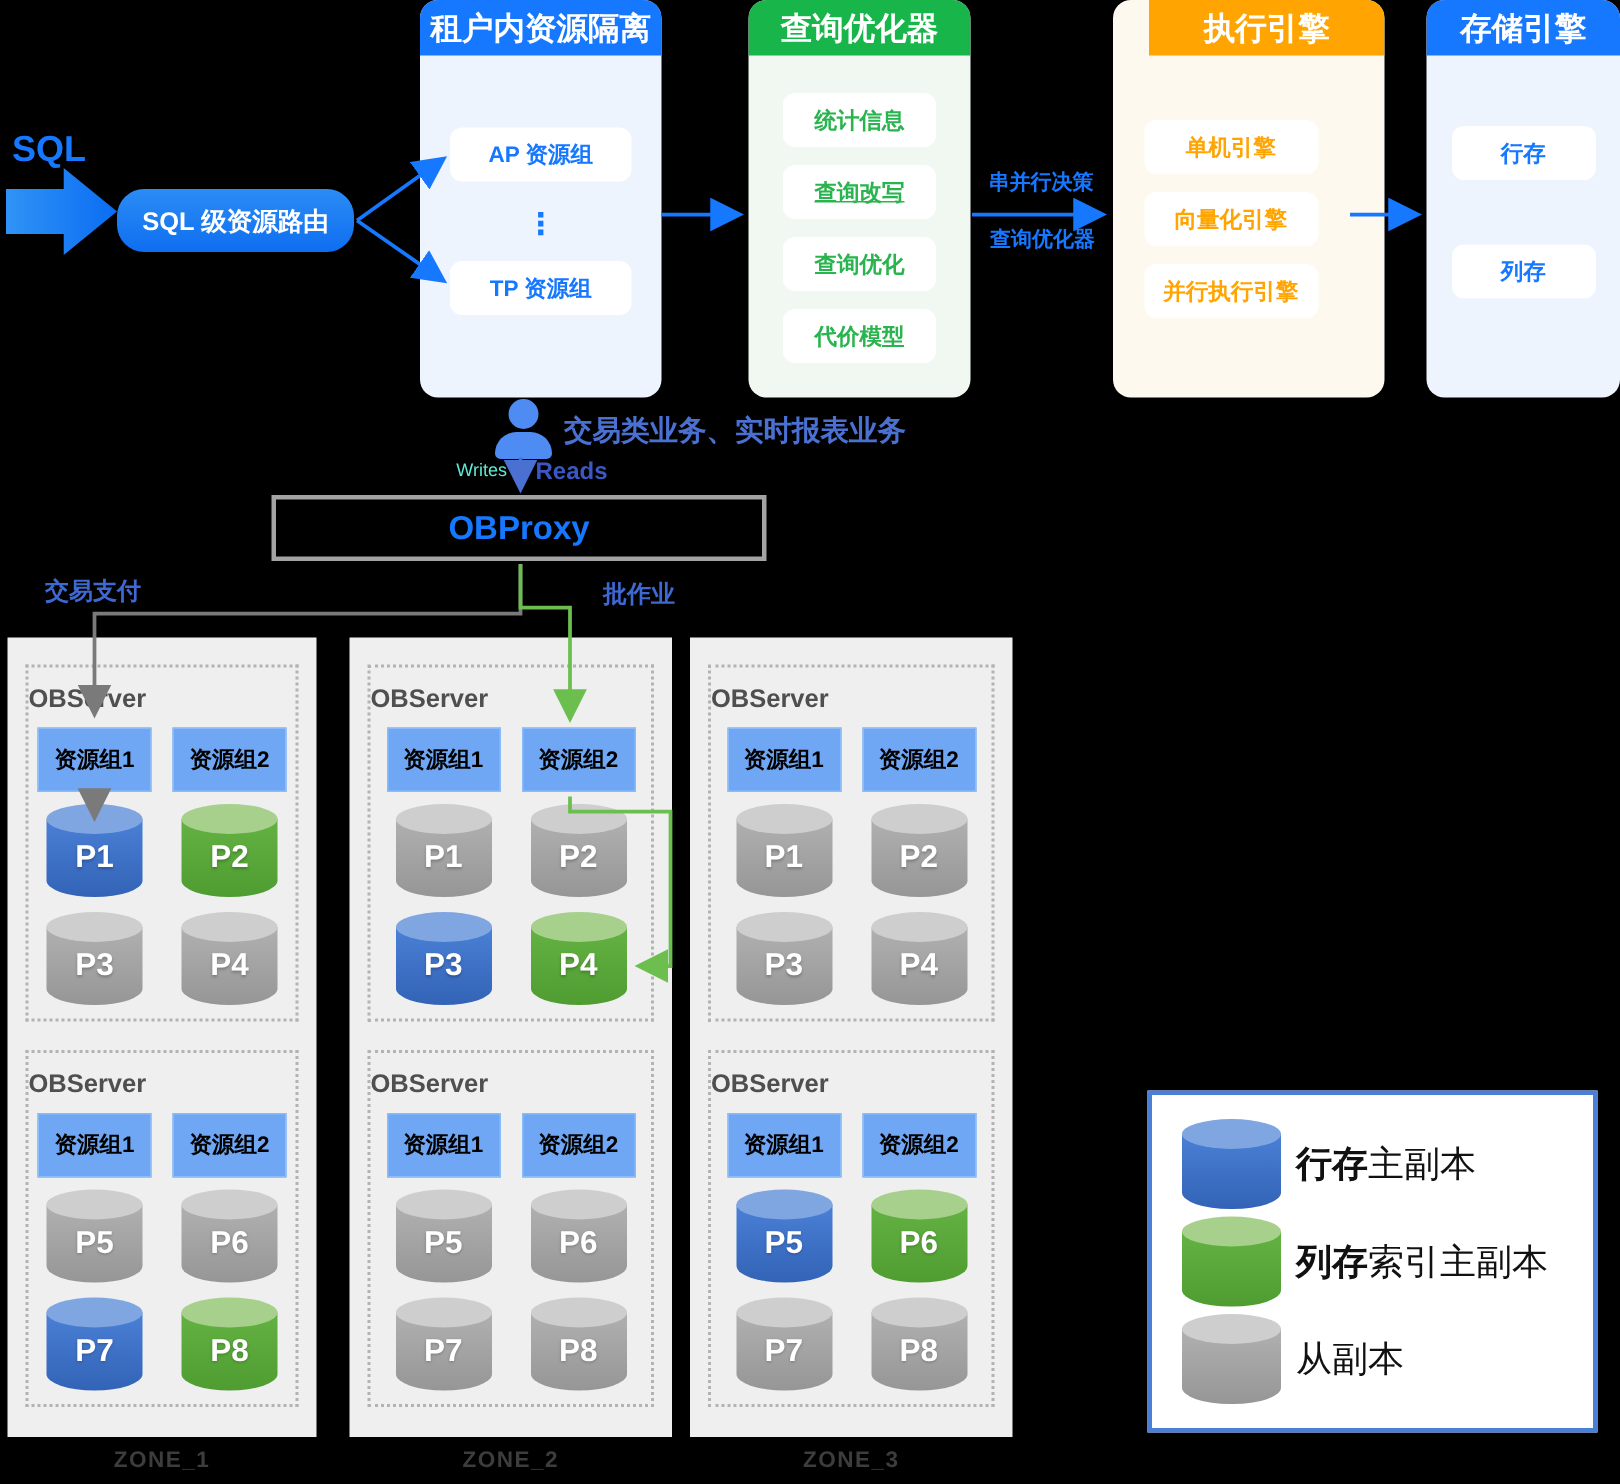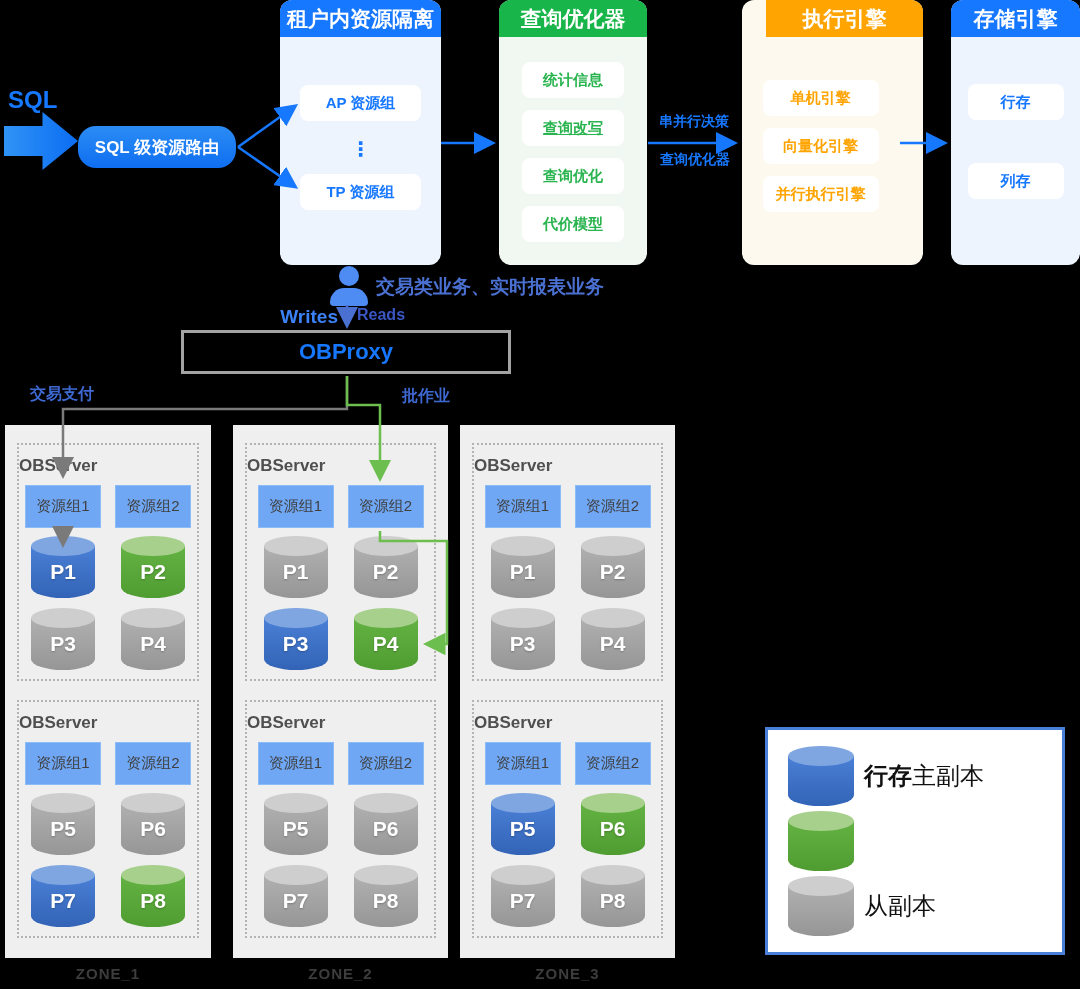--- a/index.html
+++ b/index.html
@@ -29,39 +29,39 @@
   .card-dots{position:absolute;height:36px;width:100%;display:flex;align-items:center;justify-content:center;
     color:#1677ff;font-weight:800;font-size:20px;background:transparent !important;}
 
   .arrow-label{position:absolute;color:#1677ff;font-weight:800;font-size:14px;z-index:6;text-align:center;}
 
   
   .user-icon{position:absolute;left:330px;top:266px;width:38px;height:40px;z-index:2;}
   .user-icon::before{content:"";position:absolute;left:9px;top:0;width:20px;height:20px;border-radius:50%;background:#4e8cf4;}
   .user-icon::after{content:"";position:absolute;left:0;top:22px;width:38px;height:18px;border-radius:19px 19px 5px 5px;background:#4e8cf4;}
   .caption{position:absolute;left:376px;top:274px;font-size:19px;font-weight:800;color:#4a70d2;}
-  .writes{position:absolute;left:278px;top:306px;width:60px;text-align:right;font-size:19px;font-weight:700;color:#3b82f6;}
+  .writes{position:absolute;left:278px;top:306px;width:60px;text-align:right;font-size:12px;font-weight:400;color:#5eead4;}
   .reads{position:absolute;left:357px;top:306px;font-size:16px;font-weight:800;color:#3a57c4;}
   .obproxy{position:absolute;left:181px;top:330px;width:330px;height:44px;border:3px solid #a3a3a3;
     box-sizing:border-box;display:flex;align-items:center;justify-content:center;
     color:#1677ff;font-weight:800;font-size:22px;z-index:2;}
   .branch-label{position:absolute;font-size:16px;font-weight:800;color:#3e68d2;z-index:6;}
   #branch-left{left:30px;top:384px;}
   #branch-right{left:402px;top:386px;}
 
   
   .zone-wrap{position:absolute;top:425px;}
   .zone-box{position:relative;height:533px;background:#efefef;}
   .zone-label{margin-top:7px;text-align:center;font-size:15px;font-weight:800;letter-spacing:1px;color:#3d3d3d;}
   .server{position:absolute;left:12px;right:12px;height:238px;border:2px dotted #b3b3b3;box-sizing:border-box;}
   .server-top{top:18px;} .server-bottom{top:275px;}
   .server-title{margin-top:11px;text-align:left;font-size:17px;font-weight:800;color:#4f4f4f;}
   .groups{display:flex;justify-content:center;gap:14px;margin-top:9px;}
   .group{width:76px;height:43px;background:#6fa7f5;border:1px solid #8cbcf8;box-sizing:border-box;
-    display:flex;align-items:center;justify-content:center;color:#404040;font-weight:400;font-size:15px;}
+    display:flex;align-items:center;justify-content:center;color:#000000;font-weight:700;font-size:15px;}
   .parts{display:grid;grid-template-columns:64px 64px;column-gap:26px;row-gap:6px;justify-content:center;margin-top:4px;text-align:right;}
 
   
   .cyl{position:relative;width:64px;height:52px;margin-top:14px;
     border-radius:0 0 32px 32px / 0 0 11px 11px;
     display:flex;align-items:center;justify-content:center;
     color:#fff;font-weight:800;font-size:21px;text-shadow:0 1px 2px rgba(0,0,0,.25);}
   .cyl::before{content:"";position:absolute;left:0;right:0;top:-10px;height:20px;border-radius:50%;}
   .cyl-blue{background:linear-gradient(180deg,#4a80d6,#3263b6);}
   .cyl-blue::before{background:#7fa6e0;}
@@ -233,20 +233,21 @@
   </div>
     </div>
 
   <div class="legend" id="legend">
       <div class="legend-item">
     <div class="cyl cyl-blue"></div>
     <div class="legend-text"><b>行存</b><span>主副本</span></div>
   </div>
       <div class="legend-item">
     <div class="cyl cyl-green"></div>
+    <div class="legend-text"><b>列存</b><span>索引主副本</span></div>
   </div>
       <div class="legend-item">
     <div class="cyl cyl-gray"></div>
     <div class="legend-text"><b></b><span>从副本</span></div>
   </div>
     </div>
 
   <svg id="connector-svg" width="1080" height="989">
     <defs>
       <marker id="m-blue" markerWidth="9" markerHeight="9" refX="7" refY="4.5" orient="auto">

